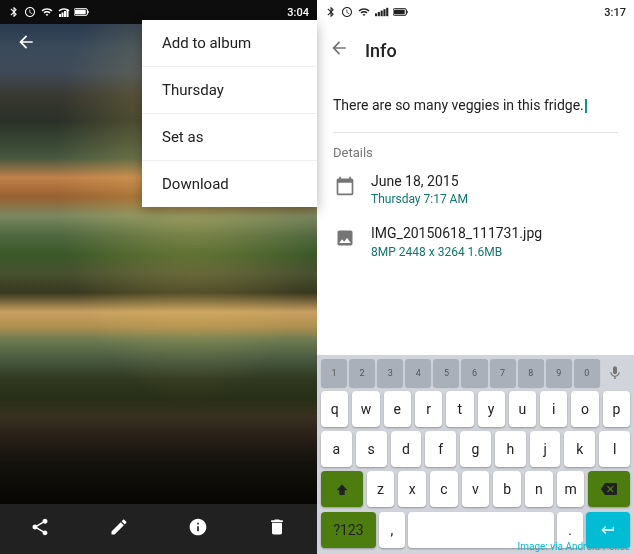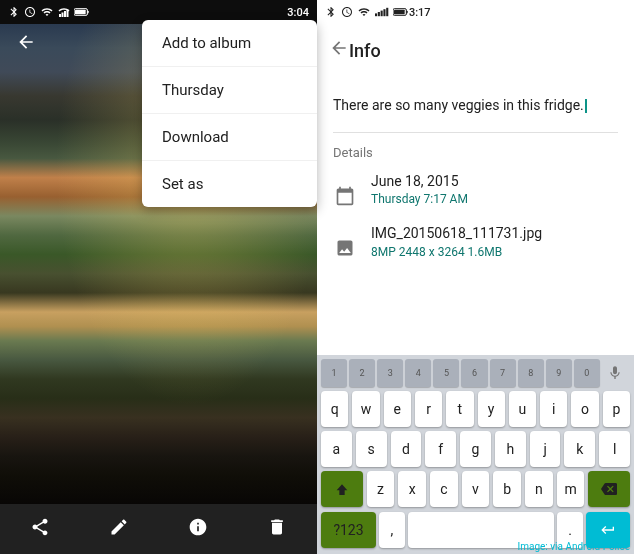--- a/index.html
+++ b/index.html
@@ -111,21 +111,21 @@
 
     
     .dropdown-menu {
       position: absolute;
       top: 20px;
       right: 0;
       width: 175px;
       background: white;
       z-index: 20;
       box-shadow: 0 4px 12px rgba(0,0,0,0.3);
-      border-radius: 6px;
+      border-radius: 0;
     }
 
     .dropdown-item {
       padding: 14px 20px;
       font-size: 15px;
       color: #212121;
       cursor: pointer;
       border-bottom: 1px solid #f0f0f0;
     }
     .dropdown-item:last-child {
@@ -140,31 +140,31 @@
       display: flex;
       flex-direction: column;
       flex-shrink: 0;
     }
 
     .right-status-bar {
       height: 24px;
       background: white;
       display: flex;
       align-items: center;
-      justify-content: flex-start;
+      justify-content: space-between;
       padding: 0 8px;
       flex-shrink: 0;
     }
 
     .right-header {
       height: 52px;
       display: flex;
       align-items: center;
       padding: 0 12px;
-      gap: 0;
+      gap: 16px;
       flex-shrink: 0;
       border-bottom: none;
     }
 
     .right-header .back-arrow {
       color: #757575;
       font-size: 20px;
       cursor: pointer;
     }
 
@@ -209,21 +209,21 @@
     }
 
     .details-label {
       font-size: 13px;
       color: #757575;
       margin-bottom: 12px;
     }
 
     .detail-row {
       display: flex;
-      align-items: flex-end;
+      align-items: flex-start;
       gap: 14px;
       margin-bottom: 16px;
     }
 
     .detail-icon {
       width: 24px;
       height: 24px;
       display: flex;
       align-items: center;
       justify-content: center;
@@ -369,22 +369,22 @@
 
   <div class="left-back">
     <svg width="20" height="20" viewBox="0 0 24 24" fill="white">
         <path d="M20 11H7.83l5.59-5.59L12 4l-8 8 8 8 1.41-1.41L7.83 13H20v-2z"></path>
       </svg>
   </div>
 
   <div class="dropdown-menu">
     <div class="dropdown-item">Add to album</div>
     <div class="dropdown-item">Thursday</div>
+    <div class="dropdown-item">Set as</div>
     <div class="dropdown-item">Download</div>
-    <div class="dropdown-item">Set as</div>
   </div>
 
   <div class="left-toolbar">
     <div class="toolbar-icon">
       <svg width="20" height="20" viewBox="0 0 24 24" fill="white">
           <path d="M18 16.08c-.76 0-1.44.3-1.96.77L8.91 12.7c.05-.23.09-.46.09-.7s-.04-.47-.09-.7l7.05-4.11c.54.5 1.25.81 2.04.81 1.66 0 3-1.34 3-3s-1.34-3-3-3-3 1.34-3 3c0 .24.04.47.09.7L8.04 9.81C7.5 9.31 6.79 9 6 9c-1.66 0-3 1.34-3 3s1.34 3 3 3c.79 0 1.5-.31 2.04-.81l7.12 4.16c-.05.21-.08.43-.08.65 0 1.61 1.31 2.92 2.92 2.92 1.61 0 2.92-1.31 2.92-2.92s-1.31-2.92-2.92-2.92z"></path>
         </svg>
     </div>
     <div class="toolbar-icon">
       <svg width="20" height="20" viewBox="0 0 24 24" fill="white">

